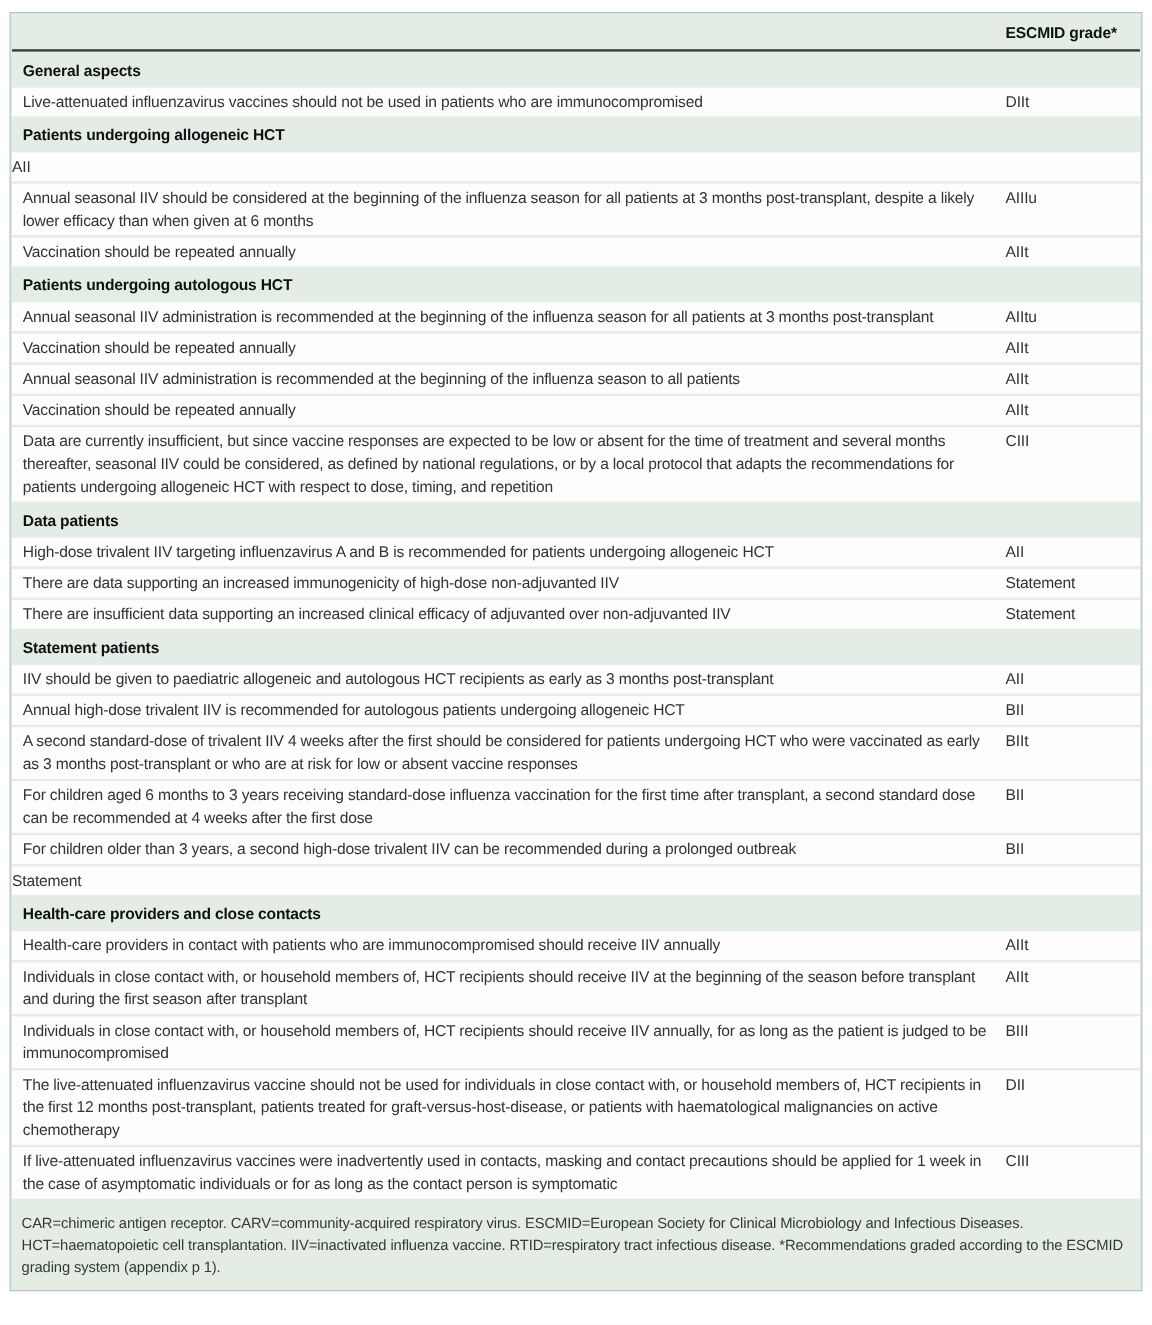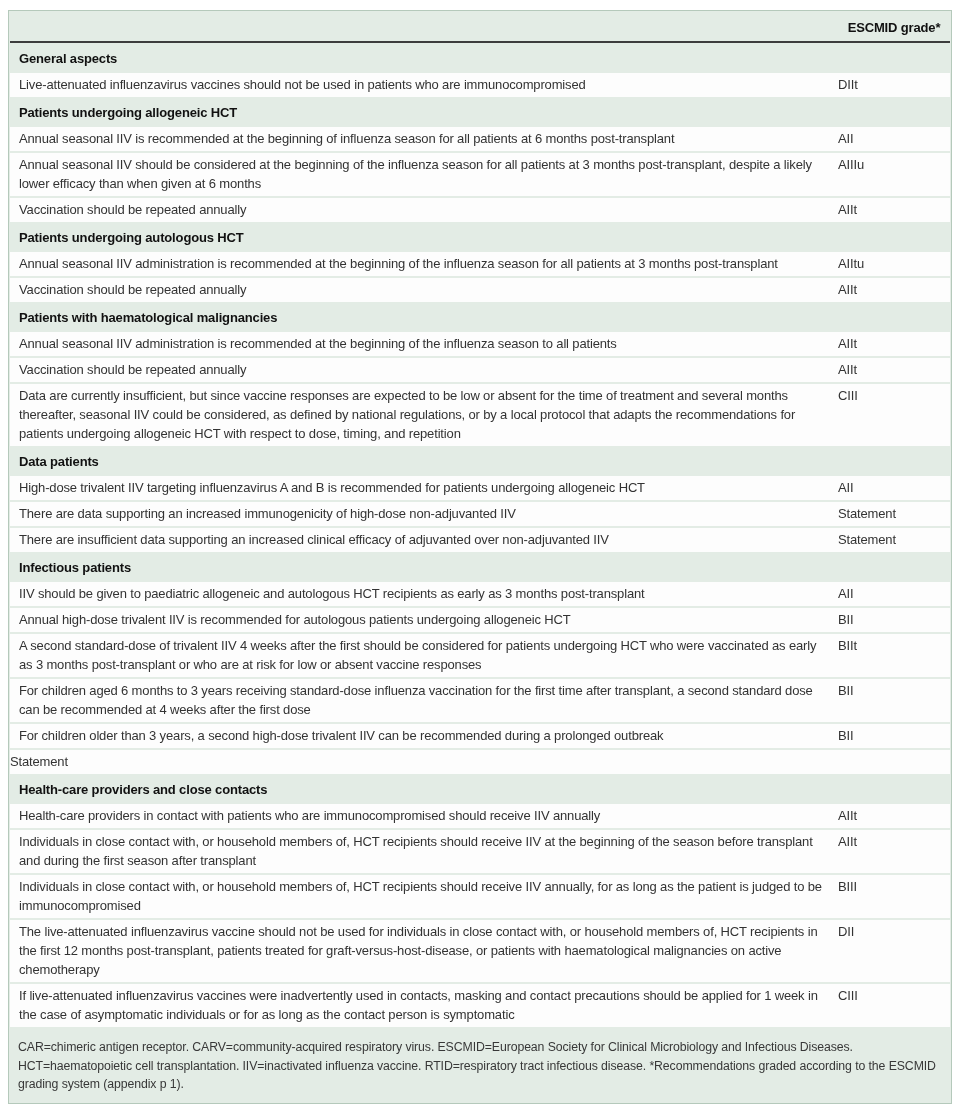--- a/index.html
+++ b/index.html
@@ -31,21 +31,20 @@
     padding: 9px 0 6px 0;
     margin: 0 1px;
   }
   .head-spacer { flex: 0 0 828px; }
   .grade-head {
     flex: 1;
     font-weight: bold;
     font-size: 13px;
     letter-spacing: -0.15px;
     color: var(--heading-dark);
-    text-align: center;
   }
   .head-rule {
     border-top: 2px solid var(--rule-dark);
     margin: 0 1px 2px 1px;
     height: 0;
   }
   .section-row {
     font-weight: bold;
     font-size: 13px;
     letter-spacing: -0.15px;
@@ -96,41 +95,39 @@
     <div class="head-rule"></div>
 
     <div id="tbody">
         <div class="section-row">General aspects</div>
         <div class="data-row">
           <div class="rec-cell">Live-attenuated influenzavirus vaccines should not be used in patients who are immunocompromised</div>
           <div class="grade-cell">DIIt</div>
         </div>
         <div class="section-row">Patients undergoing allogeneic HCT</div>
         <div class="data-row">
-          <div class="rec-cell">Annual seasonal IIV is recommended at the beginning of influenza season for all patients at 6 months post-transplant</div>
           <div class="grade-cell">AII</div>
         </div>
         <div class="data-row">
           <div class="rec-cell">Annual seasonal IIV should be considered at the beginning of the influenza season for all patients at 3 months post-transplant, despite a likely lower efficacy than when given at 6 months</div>
           <div class="grade-cell">AIIIu</div>
         </div>
         <div class="data-row">
           <div class="rec-cell">Vaccination should be repeated annually</div>
           <div class="grade-cell">AIIt</div>
         </div>
         <div class="section-row">Patients undergoing autologous HCT</div>
         <div class="data-row">
           <div class="rec-cell">Annual seasonal IIV administration is recommended at the beginning of the influenza season for all patients at 3 months post-transplant</div>
           <div class="grade-cell">AIItu</div>
         </div>
         <div class="data-row">
           <div class="rec-cell">Vaccination should be repeated annually</div>
           <div class="grade-cell">AIIt</div>
         </div>
-        <div class="section-row">Patients with haematological malignancies</div>
         <div class="data-row">
           <div class="rec-cell">Annual seasonal IIV administration is recommended at the beginning of the influenza season to all patients</div>
           <div class="grade-cell">AIIt</div>
         </div>
         <div class="data-row">
           <div class="rec-cell">Vaccination should be repeated annually</div>
           <div class="grade-cell">AIIt</div>
         </div>
         <div class="data-row">
           <div class="rec-cell">Data are currently insufficient, but since vaccine responses are expected to be low or absent for the time of treatment and several months thereafter, seasonal IIV could be considered, as defined by national regulations, or by a local protocol that adapts the recommendations for patients undergoing allogeneic HCT with respect to dose, timing, and repetition</div>
@@ -142,21 +139,21 @@
           <div class="grade-cell">AII</div>
         </div>
         <div class="data-row">
           <div class="rec-cell">There are data supporting an increased immunogenicity of high-dose non-adjuvanted IIV</div>
           <div class="grade-cell">Statement</div>
         </div>
         <div class="data-row">
           <div class="rec-cell">There are insufficient data supporting an increased clinical efficacy of adjuvanted over non-adjuvanted IIV</div>
           <div class="grade-cell">Statement</div>
         </div>
-        <div class="section-row">Infectious patients</div>
+        <div class="section-row">Statement patients</div>
         <div class="data-row">
           <div class="rec-cell">IIV should be given to paediatric allogeneic and autologous HCT recipients as early as 3 months post-transplant</div>
           <div class="grade-cell">AII</div>
         </div>
         <div class="data-row">
           <div class="rec-cell">Annual high-dose trivalent IIV is recommended for autologous patients undergoing allogeneic HCT</div>
           <div class="grade-cell">BII</div>
         </div>
         <div class="data-row">
           <div class="rec-cell">A second standard-dose of trivalent IIV 4 weeks after the first should be considered for patients undergoing HCT who were vaccinated as early as 3 months post-transplant or who are at risk for low or absent vaccine responses</div>

